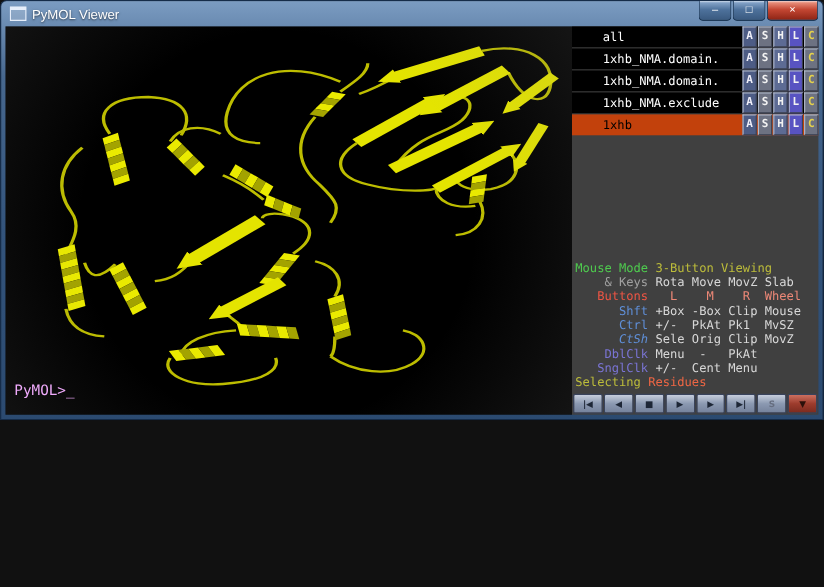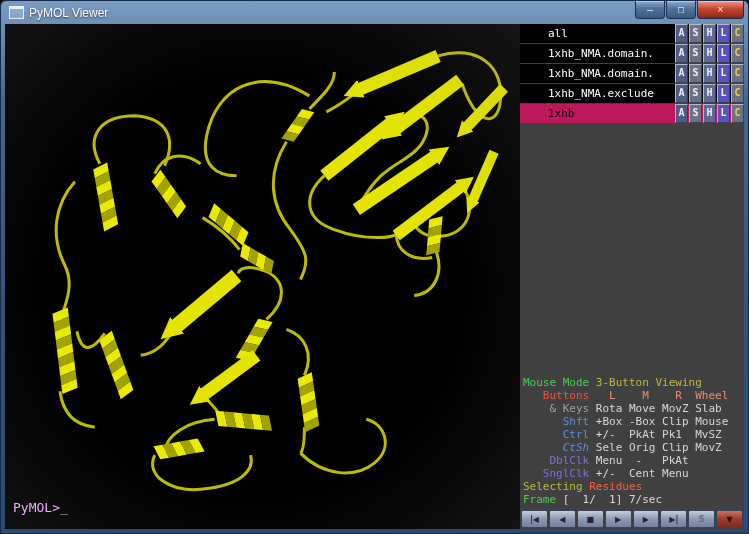--- a/index.html
+++ b/index.html
@@ -1,16 +1,16 @@
 <!DOCTYPE html>
 <html><head>
 <meta charset="utf-8">
 <style>
   html,body{margin:0;padding:0;background:#111;}
-  .window{position:relative;width:749px;height:534px;box-sizing:border-box;
+  .window{position:relative;width:749px;height:382px;box-sizing:border-box;
     background:linear-gradient(180deg,#7b9cc2 0%,#47688f 18%,#33547c 55%,#2b4a70 100%);
     padding:0 4px 4px;display:flex;flex-direction:column;border:1px solid #152c49;
     border-radius:6px 6px 0 0;font-family:"Liberation Sans",sans-serif;}
   .titlebar{height:23px;display:flex;align-items:flex-start;padding:0 0 0 4px;}
   .tb-left{display:flex;align-items:center;gap:5px;height:23px;flex:1;}
   .win-icon{width:13px;height:9px;border:1px solid #e6eefa;border-top-width:3px;background:rgba(255,255,255,.18);}
   .title{color:#fff;font-size:12px;text-shadow:0 1px 2px rgba(0,0,0,.65);white-space:nowrap;}
   .controls{display:flex;gap:1px;}
   .win-btn{width:28px;height:17px;border-radius:0 0 4px 4px;display:flex;align-items:center;justify-content:center;
     font-size:10px;line-height:1;color:#fff;border:1px solid #16314f;border-top:none;
@@ -20,21 +20,21 @@
   .win-btn.close{width:45px;background:linear-gradient(#ef9d8a,#c44733 45%,#8e2415);}
   .content{flex:1;display:flex;min-height:0;}
   .viewport{flex:1;position:relative;background:#000;overflow:hidden;}
   .viewport svg{position:absolute;left:0;top:0;width:100%;height:100%;}
   .viewport::after{content:"";position:absolute;inset:0;pointer-events:none;
     background:radial-gradient(circle at 48% 52%, rgba(0,0,0,0) 55%, rgba(130,130,130,.16) 100%);}
   .prompt{position:absolute;left:8px;bottom:14px;color:#f0abfc;font:13px "DejaVu Sans Mono",monospace;z-index:2;}
   .sidepanel{width:224px;background:#404040;display:flex;flex-direction:column;min-height:0;}
   .obj-rows{display:flex;flex-direction:column;}
   .obj-row{display:flex;height:19px;margin-bottom:1px;background:#000;color:#fff;align-items:stretch;}
-  .obj-row.selected{background:#be185d;color:#000;}
+  .obj-row.selected{background:#c2410c;color:#000;}
   .obj-label{flex:1;font:11px "DejaVu Sans Mono",monospace;line-height:19px;padding-left:4px;white-space:nowrap;overflow:hidden;margin-left:24px;}
   .obj-btn{width:13px;margin-left:1px;font:bold 10px "DejaVu Sans Mono",monospace;text-align:center;line-height:16px;
     border:1px solid;border-color:#b2bacb #3c4152 #3c4152 #b2bacb;box-sizing:border-box;}
   .mouse-panel{margin-top:auto;padding:3px 0 2px 3px;}
   .mouse-line{font:11px "DejaVu Sans Mono",monospace;line-height:13px;white-space:pre;}
   .playback{display:flex;gap:1px;padding:2px 1px 1px;}
   .vcr-btn{flex:1;height:16px;display:flex;align-items:center;justify-content:center;
     font:bold 8px "DejaVu Sans",sans-serif;color:#1d2636;border:1px solid #39435c;border-radius:2px;
     background:linear-gradient(#c6cedd,#8b99b1 50%,#75829c);}
   .vcr-btn.red{background:linear-gradient(#cd7060,#9d3c2d 50%,#7c2b1f);color:#2b100a;}
@@ -210,29 +210,28 @@
             <div class="obj-label">1xhb</div>
             <div class="obj-btn" style="background: rgb(77, 92, 133); color: rgb(238, 238, 248);">A</div>
             <div class="obj-btn" style="background: rgb(109, 114, 130); color: rgb(242, 242, 242);">S</div>
             <div class="obj-btn" style="background: rgb(93, 107, 148); color: rgb(242, 242, 242);">H</div>
             <div class="obj-btn" style="background: rgb(88, 83, 194); color: rgb(242, 242, 242);">L</div>
             <div class="obj-btn" style="background: rgb(109, 114, 130); color: rgb(231, 211, 74);">C</div>
           </div>
         </div>
       <div class="mouse-panel">
           <div class="mouse-line"><span style="color: rgb(78, 203, 78);">Mouse Mode </span><span style="color: rgb(188, 188, 58);">3-Button Viewing</span></div>
+          <div class="mouse-line"><span style="color: rgb(160, 160, 160);">    &amp; Keys </span><span style="color: rgb(216, 216, 216);">Rota Move MovZ Slab</span></div>
           <div class="mouse-line"><span style="color: rgb(238, 85, 68);">   Buttons </span><span style="color: rgb(238, 136, 119);">  L    M    R  Wheel</span></div>
-          <div class="mouse-line"><span style="color: rgb(160, 160, 160);">    &amp; Keys </span><span style="color: rgb(216, 216, 216);">Rota Move MovZ Slab</span></div>
           <div class="mouse-line"><span style="color: rgb(95, 143, 216);">      Shft </span><span style="color: rgb(216, 216, 216);">+Box -Box Clip Mouse</span></div>
           <div class="mouse-line"><span style="color: rgb(95, 143, 216);">      Ctrl </span><span style="color: rgb(216, 216, 216);">+/-  PkAt Pk1  MvSZ</span></div>
           <div class="mouse-line"><span style="color: rgb(95, 143, 216); font-style: italic;">      CtSh </span><span style="color: rgb(216, 216, 216);">Sele Orig Clip MovZ</span></div>
           <div class="mouse-line"><span style="color: rgb(122, 116, 212);">    DblClk </span><span style="color: rgb(216, 216, 216);">Menu  -   PkAt</span></div>
           <div class="mouse-line"><span style="color: rgb(122, 116, 212);">   SnglClk </span><span style="color: rgb(216, 216, 216);">+/-  Cent Menu</span></div>
           <div class="mouse-line"><span style="color: rgb(188, 188, 58);">Selecting </span><span style="color: rgb(238, 102, 68);">Residues</span></div>
-          <div class="mouse-line"><span style="color: rgb(78, 203, 78);">Frame </span><span style="color: rgb(216, 216, 216);">[  1/  1] 7/sec</span></div>
         </div>
       <div class="playback">
           <div class="vcr-btn">|◀</div>
           <div class="vcr-btn">◀</div>
           <div class="vcr-btn">■</div>
           <div class="vcr-btn">▶</div>
           <div class="vcr-btn">▶</div>
           <div class="vcr-btn">▶|</div>
           <div class="vcr-btn disabled">S</div>
           <div class="vcr-btn red">▼</div>

